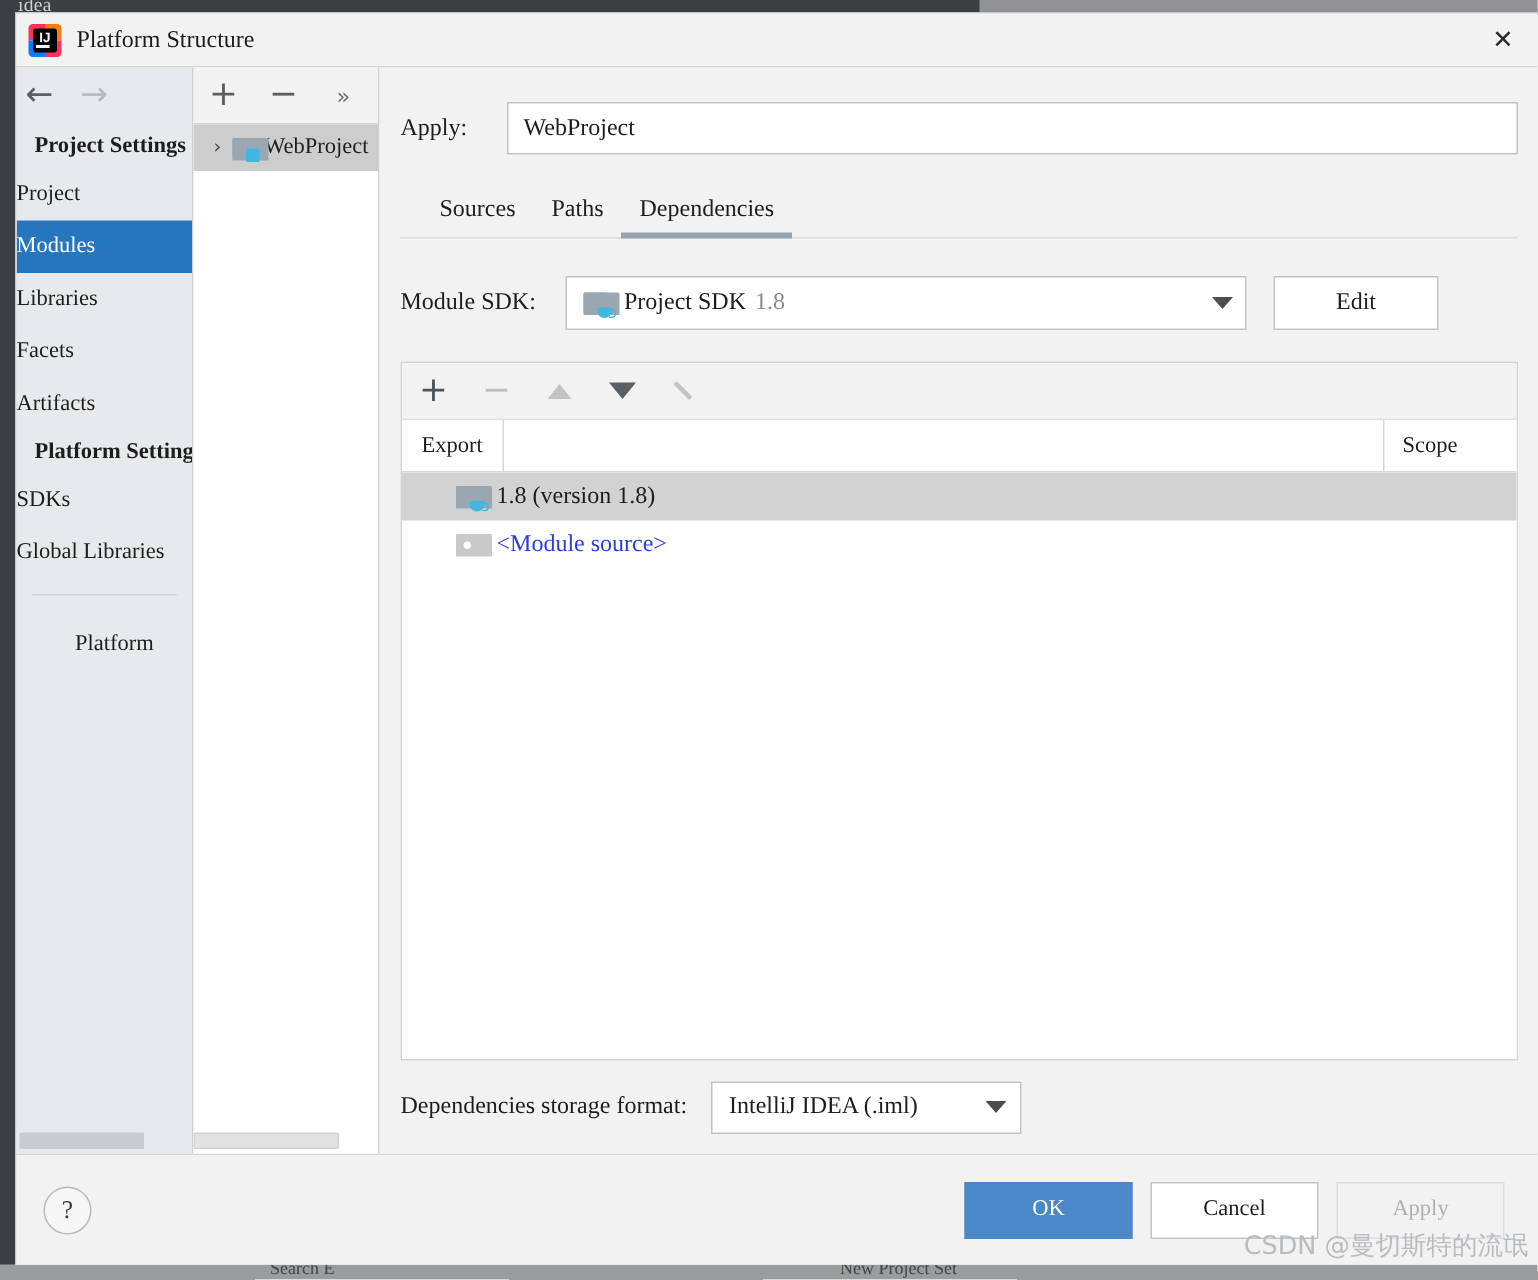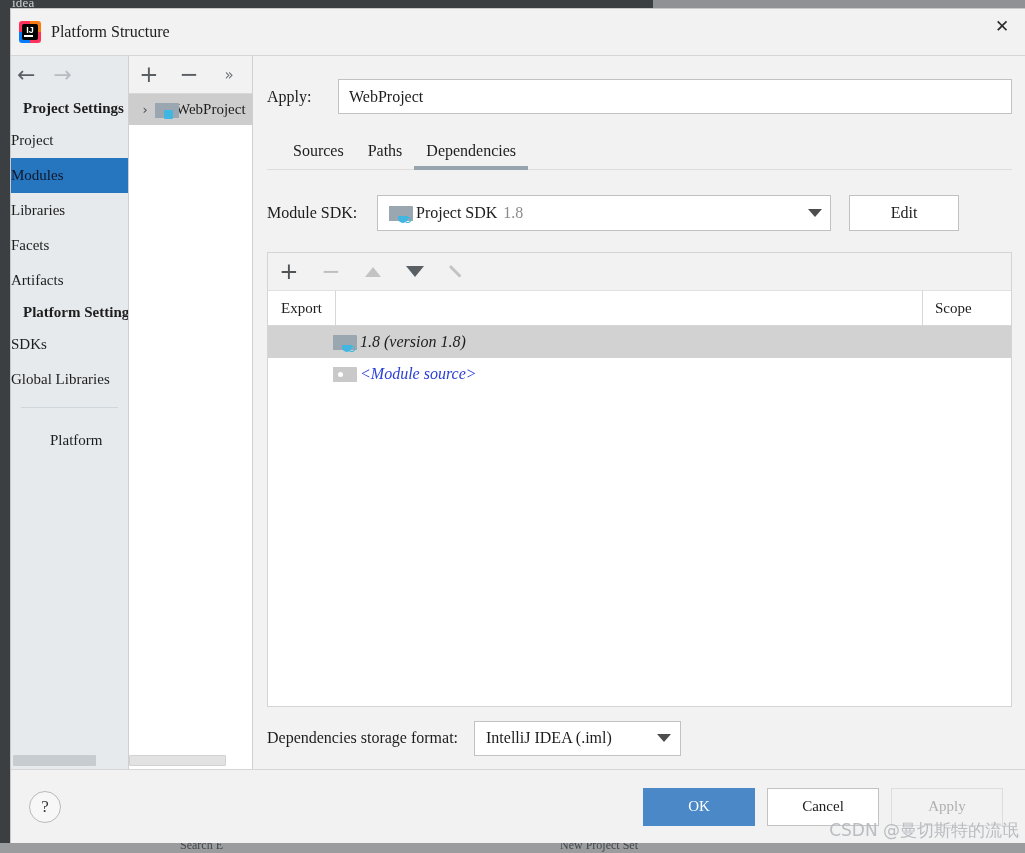--- a/index.html
+++ b/index.html
@@ -46,21 +46,21 @@
     position: absolute; left: 10px; top: 8px;
     width: 1015px; height: 835px;
     background: #f2f2f2;
     border: 1px solid #c8c8c8;
     border-right: none; border-bottom: none;
     display: flex; flex-direction: column;
   }
 
   .titlebar {
     position: relative;
-    height: 47px; min-height: 36px;
+    height: 36px; min-height: 36px;
     background: #f2f2f2;
     border-bottom: 1px solid #d6d6d6;
     display: flex; align-items: center;
   }
   .ij-logo {
     width: 22px; height: 22px; margin-left: 8px; margin-right: 10px;
     position: relative; flex: none;
   }
   .ij-logo .q { position: absolute; width: 11px; height: 11px; }
   .ij-logo .q1 { left: 0; top: 0; background: #fe315d; border-radius: 3px 0 0 0;}
@@ -115,21 +115,21 @@
   .nav-list { flex: 1; overflow: hidden; }
   .nav-group {
     font-size: 15px; font-weight: bold; color: #1d1d1d;
     padding: 6px 0 6px 12px; white-space: nowrap;
   }
   .nav-item {
     font-size: 15px; color: #1d1d1d;
     height: 35px; line-height: 35px;
     white-space: nowrap; cursor: pointer;
   }
-  .nav-item.selected { background: #2675bf; color: #0f172a; font-family: Liberation Serif, serif; }
+  .nav-item.selected { background: #2675bf; color: #ffffff; font-family: Liberation Serif, serif; }
   .nav-sep { height: 1px; background: #cfd6db; margin: 10px 10px 0 10px; }
   .nav-item.problems { padding-left: 39px; margin-top: 15px; }
 
   .nav-hscroll {
     position: absolute; left: 0; bottom: 3px; height: 11px; width: 117px;
     background: #e6eaed;
   }
   .nav-hscroll .thumb {
     position: absolute; left: 2px; top: 0; height: 11px; width: 83px;
     background: #c7ccd1; border-radius: 1px;
@@ -321,21 +321,21 @@
   .col-mid { flex: 1; height: 100%; border-right: 1px solid #d7d7d7; }
   .col-scope {
     width: 88px; min-width: 88px; height: 100%;
     display: flex; align-items: center; padding-left: 12px;
     font-size: 15px; color: #1d1d1d;
   }
 
   .deps-list { flex: 1; min-height: 0; background: #ffffff; }
   .dep-row {
     height: 32px; display: flex; align-items: center;
-    padding-left: 65px; cursor: pointer; font-style: italic;
+    padding-left: 36px; cursor: pointer;
   }
   .dep-row.selected { background: #d2d2d2; }
   .dep-row .folder-ico { margin-right: 10px; flex: none; }
   .dep-text { font-size: 16px; color: #1d1d1d; }
   .dep-text.link { color: #2a3fd6; }
 
   .storage-row {
     display: flex; align-items: center;
     height: 62px; min-height: 62px;
   }

